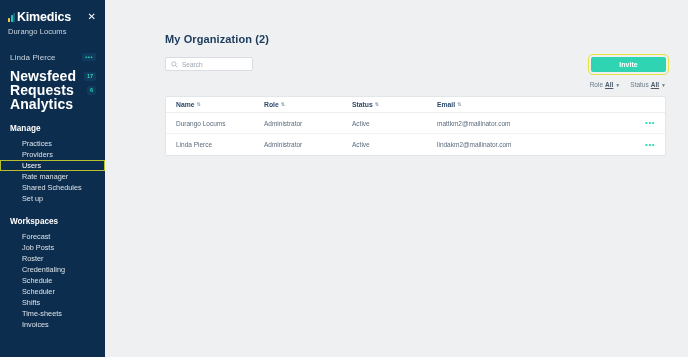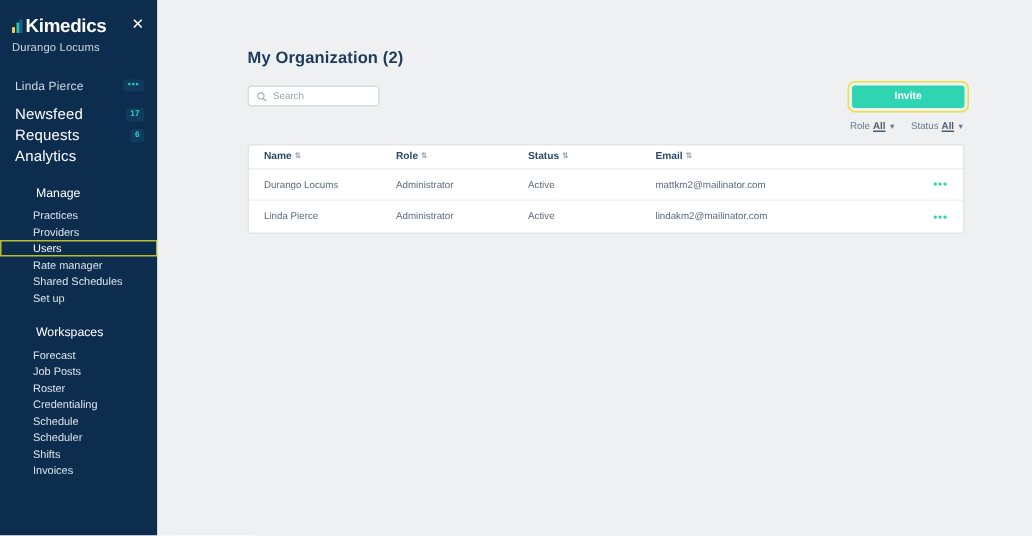--- a/index.html
+++ b/index.html
@@ -71,21 +71,21 @@
   .nav-block { margin-top: 14px; }
   .nav-row {
     display: flex;
     align-items: center;
     justify-content: space-between;
     padding: 0 9px 0 10px;
     height: 14px;
     cursor: pointer;
   }
   .nav-row .lbl { font-size: 8px; letter-spacing: 0.1px; }
-  .nav-row.bold .lbl { font-weight: normal; font-size: 10px; }
+  .nav-row.bold .lbl { font-weight: bold; font-size: 14px; }
   .nav-row.user .lbl { color: #cdd7e0; font-size: 8px; }
   .badge {
     background: #103a5e;
     color: #2ed3b2;
     font-size: 5.5px;
     font-weight: bold;
     border-radius: 2px;
     padding: 1.5px 3px;
     line-height: 6px;
     min-width: 9px;
@@ -93,23 +93,23 @@
   }
   .badge.dots {
     color: #2ed3b2;
     letter-spacing: 0.5px;
     font-size: 6px;
     padding: 1px 3px;
   }
 
   .sec-title {
     font-size: 8.2px;
-    font-weight: normal;
-    color: #ffffff;
-    padding: 0 24px;
+    font-weight: bold;
+    color: #ffffff;
+    padding: 0 10px;
     margin-top: 13px;
     margin-bottom: 5px;
   }
   .sub-item {
     font-size: 7.3px;
     color: #dbe3ea;
     padding: 0 22px;
     height: 11px;
     line-height: 11px;
     cursor: pointer;
@@ -127,21 +127,21 @@
     width: 9px; height: 357px;
     background: #e6e9ec;
     border-right: 1px solid #d5d9dd;
   }
 
   
   .main {
     flex: 1;
     height: 357px;
     background: #eef0f2;
-    padding: 33px 45px 0 60px;
+    padding: 33px 22px 0 60px;
     position: relative;
   }
   .page-title {
     font-size: 11px;
     font-weight: bold;
     color: #1b3a5c;
     letter-spacing: 0.1px;
   }
 
   .toolbar {
@@ -304,20 +304,21 @@
 
     <div class="sec-title">Workspaces</div>
     <div>
       <div class="sub-item">Forecast</div>
       <div class="sub-item">Job Posts</div>
       <div class="sub-item">Roster</div>
       <div class="sub-item">Credentialing</div>
       <div class="sub-item">Schedule</div>
       <div class="sub-item">Scheduler</div>
       <div class="sub-item">Shifts</div>
+      <div class="sub-item">Time-sheets</div>
       <div class="sub-item">Invoices</div>
     </div>
 
   </aside>
 
   <div class="sidebar-edge"></div>
 
   <main class="main">
 
     <h1 class="page-title">My Organization (2)</h1>

